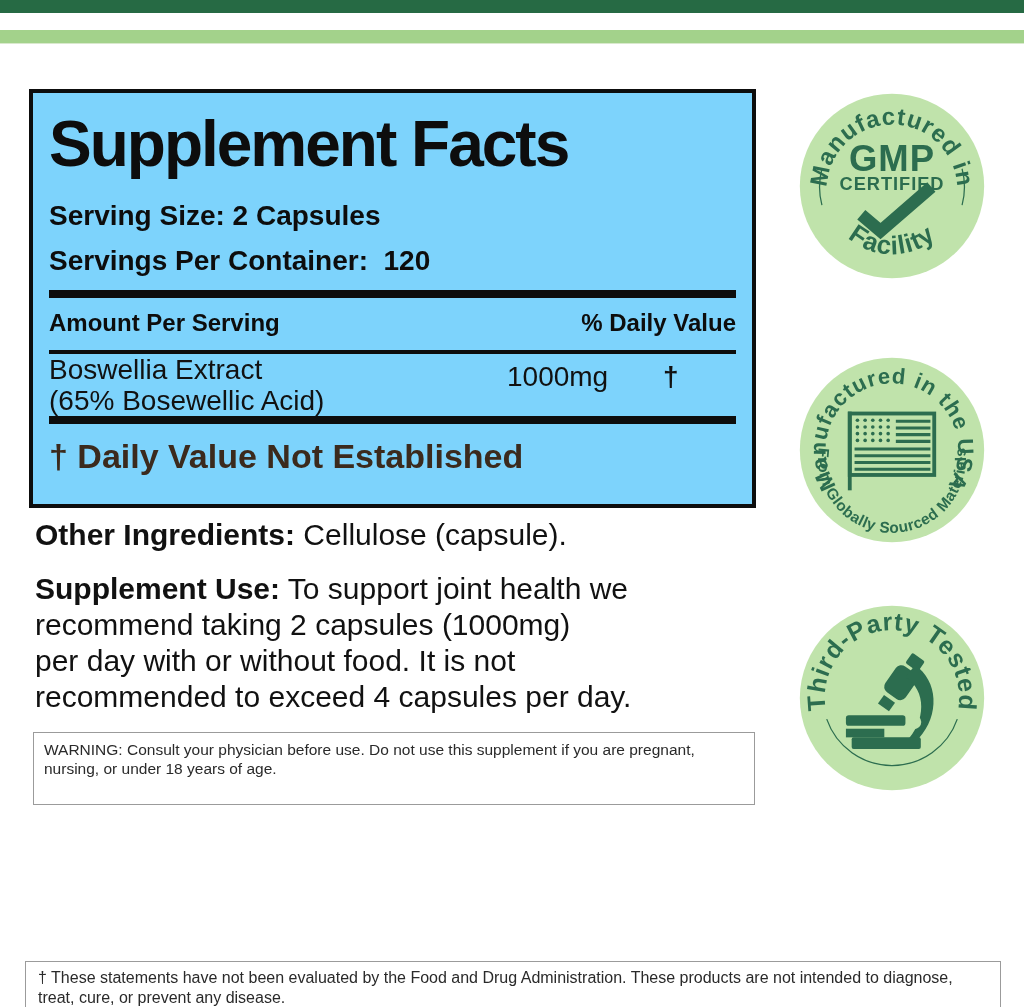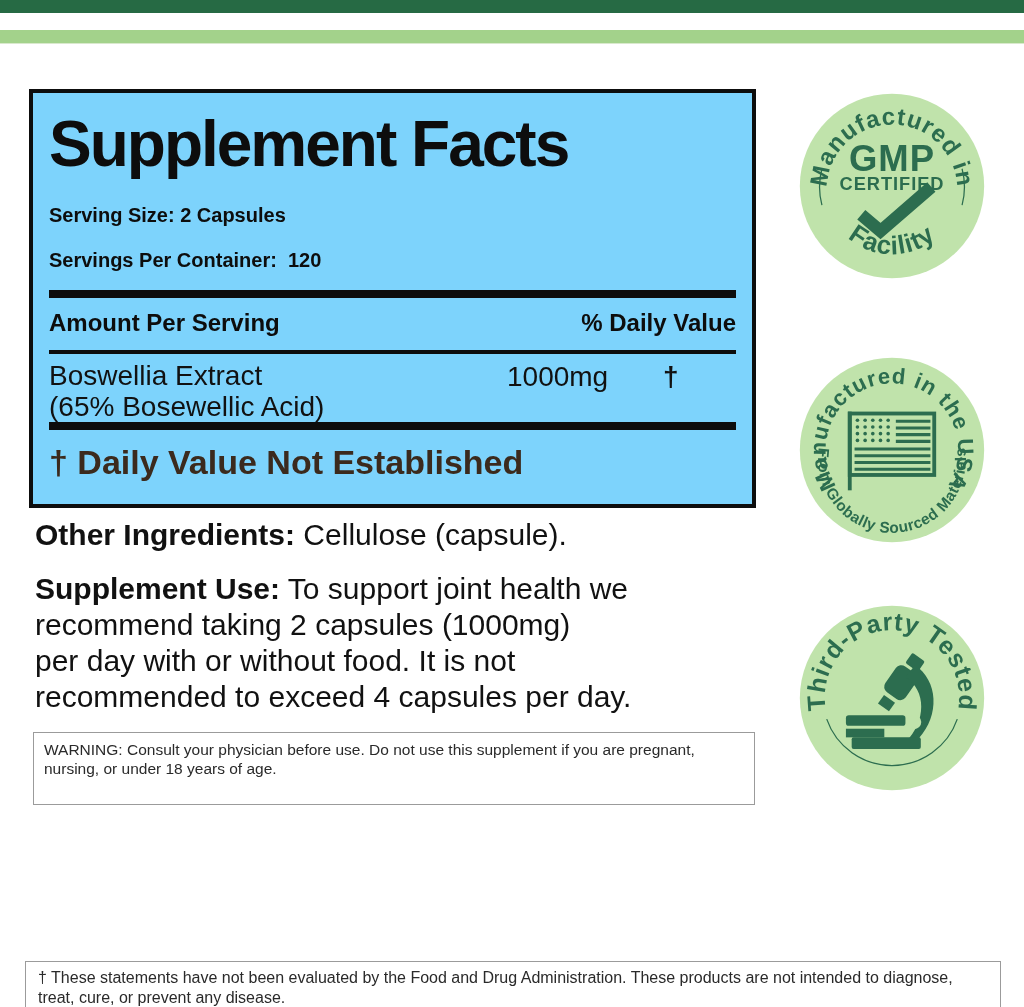--- a/index.html
+++ b/index.html
@@ -15,28 +15,28 @@
   
   .sf-box{
     position:absolute;left:29px;top:89px;width:727px;height:419px;
     border:4px solid #0d0d0d;box-sizing:border-box;background:#7dd3fc;
     padding:0 16px;overflow:hidden;
   }
   .sf-title{
     font-size:64px;font-weight:bold;letter-spacing:-2px;
     line-height:98px;margin-top:2px;color:#0d0d0d;white-space:nowrap;
   }
-  .sf-line{font-size:20px;font-weight:bold;line-height:45px;white-space:pre;color:#0d0d0d;}
+  .sf-line{font-size:28px;font-weight:bold;line-height:45px;white-space:pre;color:#0d0d0d;}
   .sf-bar-thick{height:8px;background:#0d0d0d;margin-top:7px;}
   .sf-bar-thin{height:4px;background:#0d0d0d;}
   .sf-header-row{
     display:flex;justify-content:space-between;align-items:baseline;
     font-size:24px;font-weight:bold;padding:11px 0 13px;color:#0d0d0d;
   }
-  .sf-ing-row{position:relative;padding-top:6px;height:62px;font-size:28px;line-height:31px;}
+  .sf-ing-row{position:relative;padding-top:0;height:62px;font-size:28px;line-height:31px;}
   .sf-ing-amount{position:absolute;left:458px;top:7px;}
   .sf-ing-dv{position:absolute;left:614px;top:7px;font-weight:bold;}
   .sf-footnote{margin-top:13px;font-size:34px;font-weight:bold;color:#3b2a1d;}
 
   
   .para-area{position:absolute;left:35px;top:516px;width:730px;}
   .oi-line{font-size:30px;line-height:38px;}
   .label-bold{font-weight:bold;}
   .su-block{margin-top:17px;font-size:30px;line-height:36px;}
 

